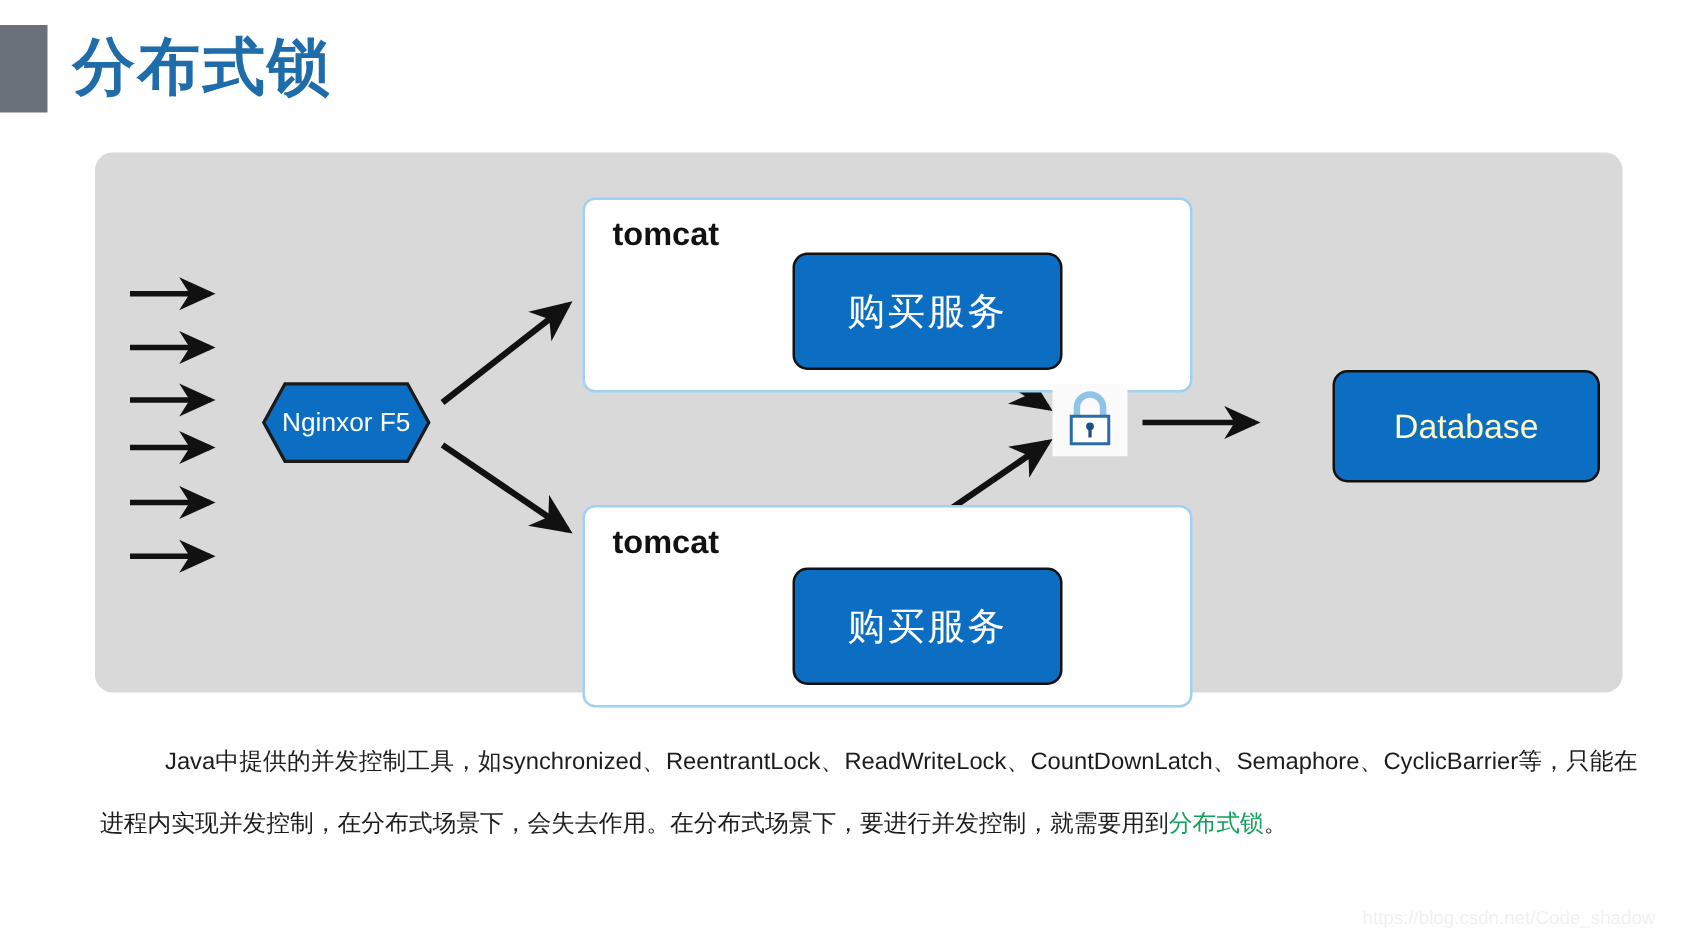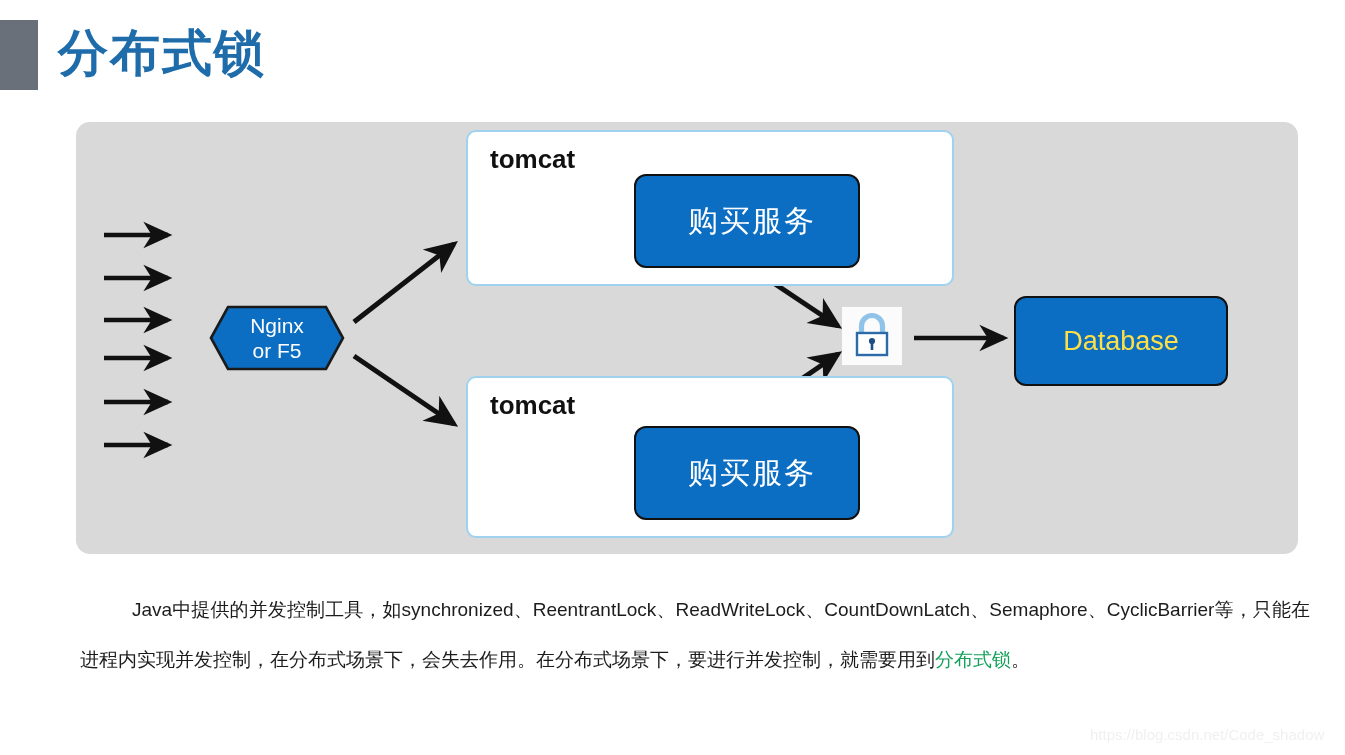--- a/index.html
+++ b/index.html
@@ -62,20 +62,21 @@
     height: 432px;
     display: block;
   }
 
   
   .tomcat-card {
     position: absolute;
     background: #ffffff;
     border: 2px solid #9fd2ef;
     border-radius: 10px;
+    margin-top: 28px;
   }
   #tomcat-card-top { left: 390px; top: 8px; width: 484px; height: 152px; }
   #tomcat-card-bottom { left: 390px; top: 254px; width: 484px; height: 158px; }
 
   .tomcat-label {
     position: absolute;
     left: 22px;
     top: 12px;
     font-size: 26px;
     font-weight: bold;
@@ -87,62 +88,61 @@
     position: absolute;
     background: #0b6ec3;
     border: 2px solid #111111;
     border-radius: 12px;
     display: flex;
     align-items: center;
     justify-content: center;
     color: #ffffff;
     font-size: 30px;
     letter-spacing: 2px;
-    padding-left: 10px;
   }
   #service-box-top { left: 166px; top: 42px; width: 212px; height: 90px; }
   #service-box-bottom { left: 166px; top: 48px; width: 212px; height: 90px; }
 
   #nginx-node {
     position: absolute;
     left: 135px;
     top: 185px;
     width: 132px;
     height: 62px;
   }
   #nginx-label {
     position: absolute;
     left: 0;
     top: 0;
     width: 132px;
     height: 62px;
     display: flex;
-    flex-direction: column;
+    flex-direction: row;
     align-items: center;
     justify-content: center;
     color: #ffffff;
     font-size: 21px;
     line-height: 25px;
     text-align: center;
     pointer-events: none;
   }
 
   #database-box {
     position: absolute;
-    left: 938px;
+    left: 990px;
     top: 174px;
     width: 210px;
     height: 86px;
     background: #0b6ec3;
     border: 2px solid #111111;
     border-radius: 12px;
     display: flex;
     align-items: center;
     justify-content: center;
-    color: #fde047;
+    color: #fef9c3;
     font-size: 27px;
   }
 
   #lock-node {
     position: absolute;
     left: 766px;
     top: 185px;
     width: 60px;
     height: 58px;
     background: #fbfbfb;

